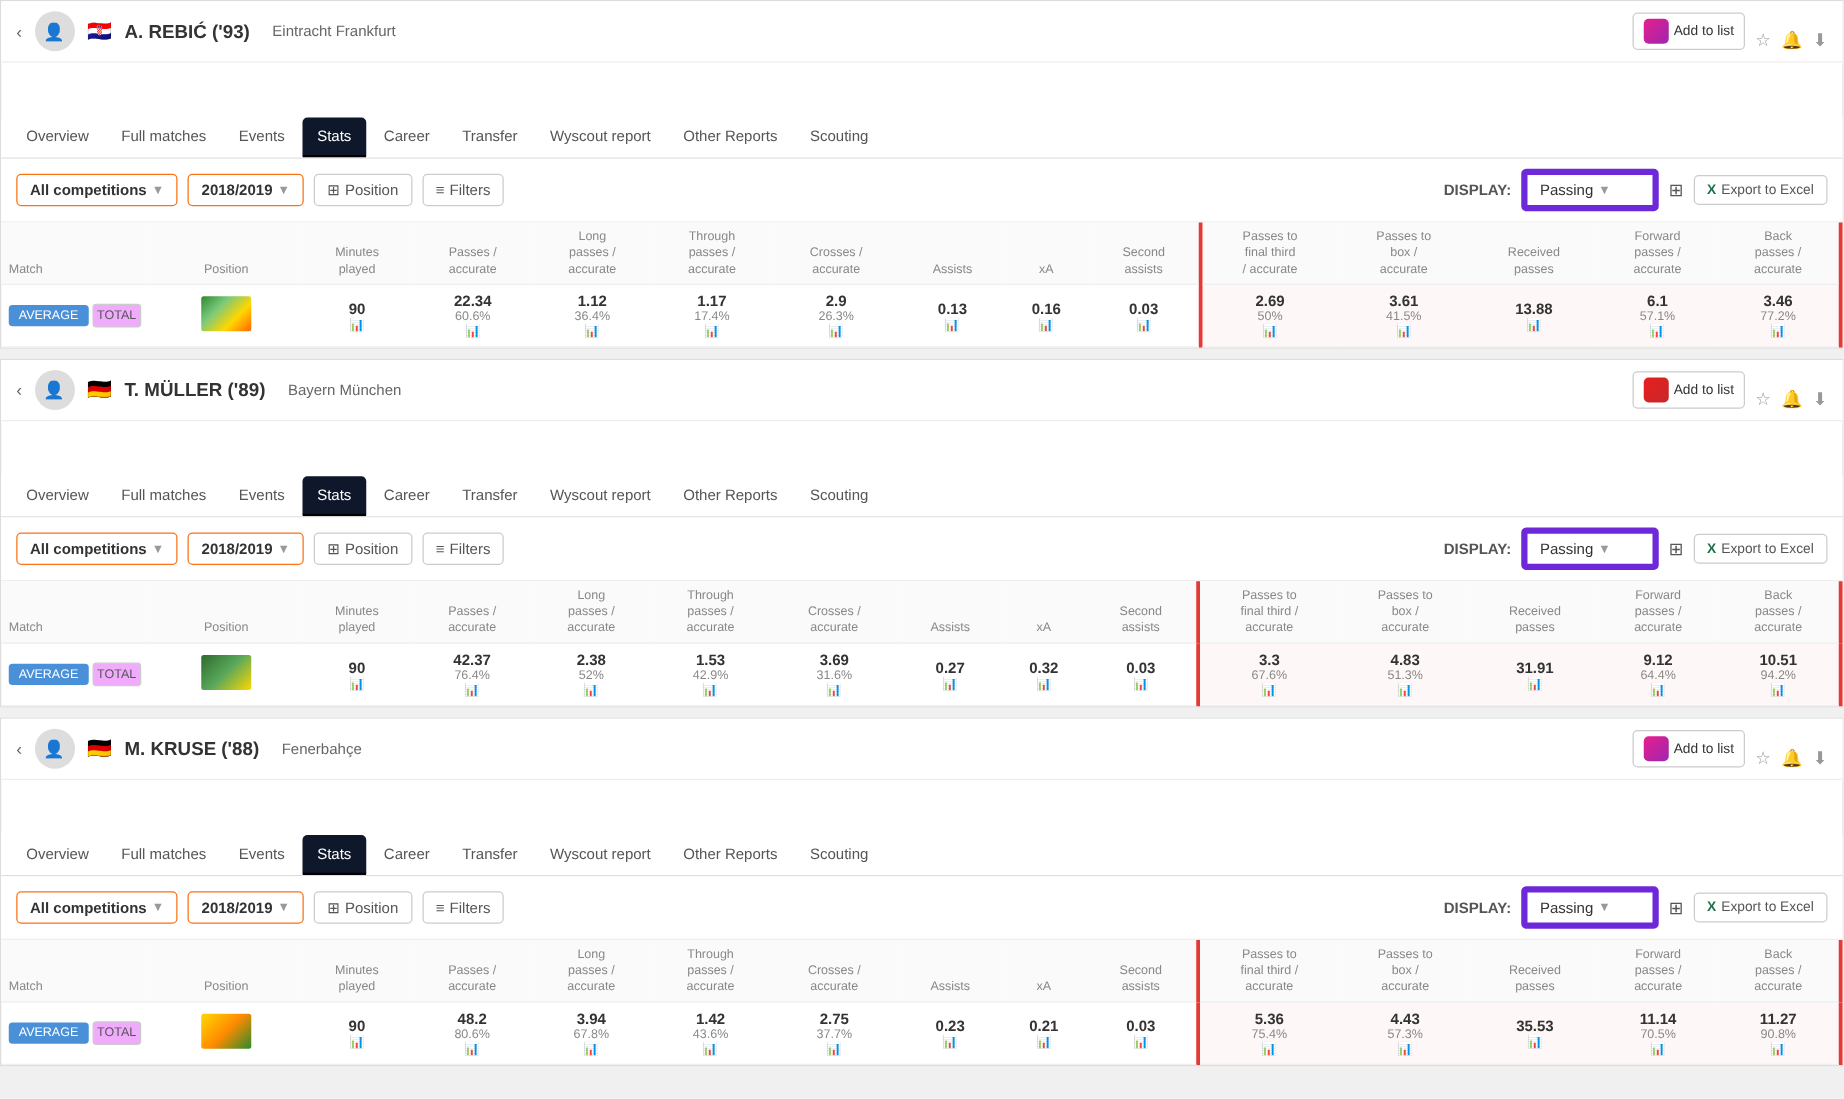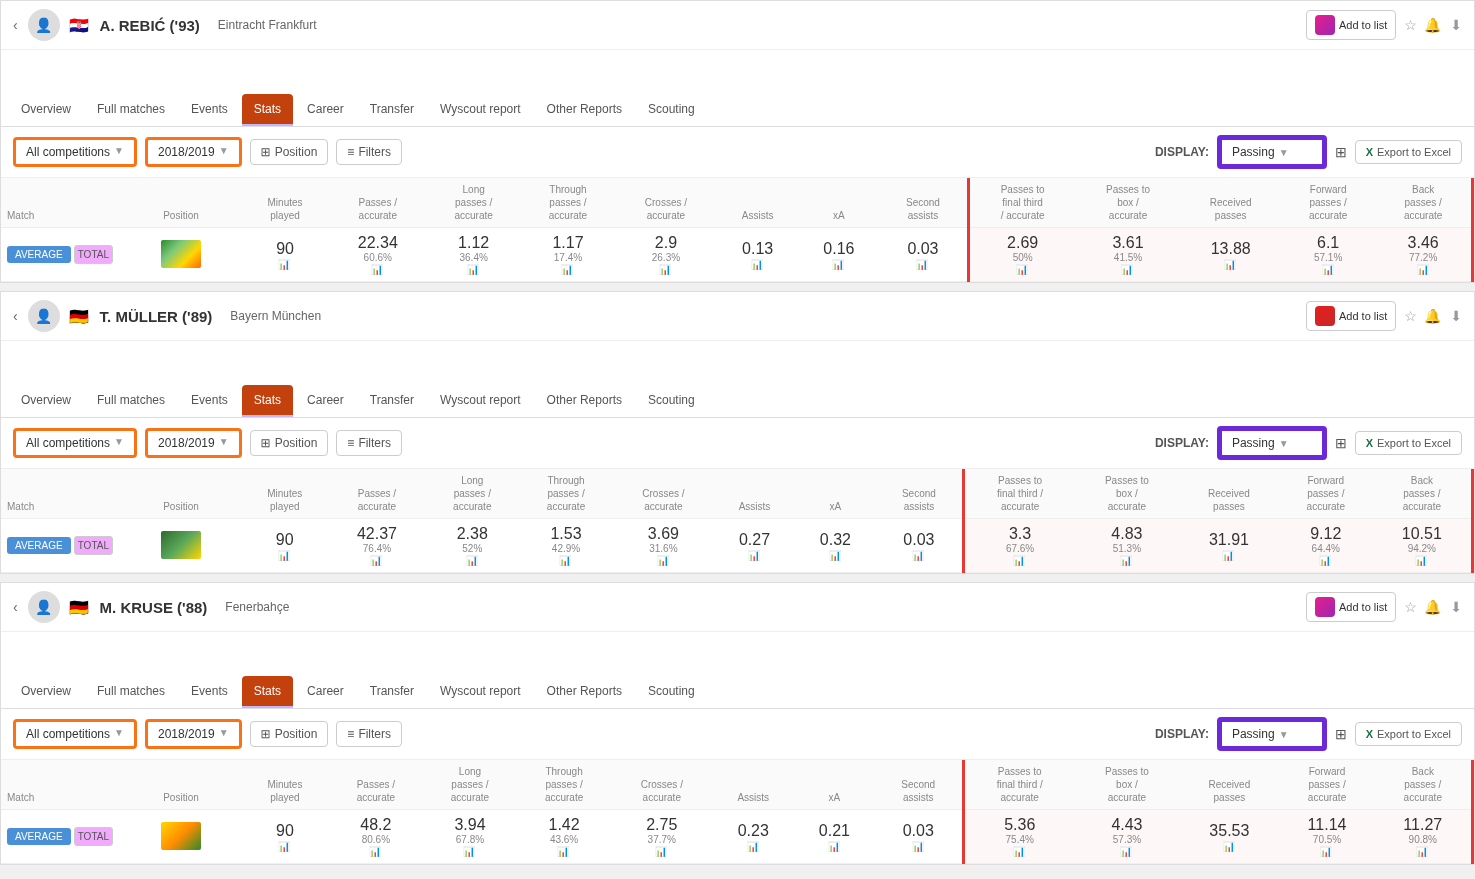--- a/index.html
+++ b/index.html
@@ -5,49 +5,49 @@
     * { box-sizing: border-box; margin: 0; padding: 0; }
     body { font-family: Arial, sans-serif; font-size: 12px; background: #f5f5f5; color: #333; }
 
     .player-card { background: #fff; margin-bottom: 8px; border: 1px solid #ddd; }
     .player-header { display: flex; align-items: center; padding: 8px 12px; background: #fff; border-bottom: 1px solid #eee; gap: 10px; }
     .back-btn { color: #666; font-size: 14px; cursor: pointer; }
     .player-avatar { width: 32px; height: 32px; border-radius: 50%; background: #ddd; overflow: hidden; display: flex; align-items: center; justify-content: center; font-size: 14px; }
     .flag { font-size: 16px; }
     .player-name { font-weight: bold; font-size: 15px; color: #333; }
     .player-club { font-size: 12px; color: #666; margin-left: 8px; }
-    .header-right { margin-left: auto; display: flex; align-items: center; gap: 8px; }
+    .header-right { margin-left: auto; display: flex; align-items: flex-end; gap: 8px; }
     .add-to-list-btn { display: flex; align-items: center; gap: 4px; background: none; border: 1px solid #ccc; border-radius: 4px; padding: 4px 8px; font-size: 11px; cursor: pointer; color: #333; }
     .add-icon { width: 20px; height: 20px; background: linear-gradient(135deg, #e91e8c, #9c27b0); border-radius: 4px; display: inline-block; }
     .star-icon, .bell-icon, .download-icon { font-size: 14px; color: #999; cursor: pointer; }
 
     .nav-tabs { display: flex; padding: 0 8px; background: #fff; border-bottom: 1px solid #ddd; gap: 2px; margin-top: 44px; }
     .nav-tab { padding: 8px 12px; font-size: 12px; cursor: pointer; color: #555; border: none; background: none; border-bottom: 2px solid transparent; }
-    .nav-tab.active { color: #fff; background: #c2410c; border-radius: 4px 4px 0 0; border-bottom: 2px solid #c4b5fd; }
+    .nav-tab.active { color: #fff; background: #0f172a; border-radius: 4px 4px 0 0; border-bottom: 2px solid #000000; }
 
     .controls-bar { display: flex; align-items: center; padding: 8px 12px; gap: 8px; background: #fff; border-bottom: 1px solid #eee; }
-    .dropdown { display: flex; align-items: flex-start; gap: 4px; border: 3px solid #f97316; border-radius: 4px; padding: 5px 10px; font-size: 12px; cursor: pointer; background: #fff; }
+    .dropdown { display: flex; align-items: center; gap: 4px; border: 1px solid #f97316; border-radius: 4px; padding: 5px 10px; font-size: 12px; cursor: pointer; background: #fff; font-weight: bold; }
     .dropdown-arrow { color: #999; font-size: 10px; }
     .control-btn { display: flex; align-items: center; gap: 4px; border: 1px solid #ccc; border-radius: 4px; padding: 5px 10px; font-size: 12px; cursor: pointer; background: #fff; color: #555; }
     .display-label { margin-left: auto; font-size: 12px; color: #555; font-weight: bold; }
     .display-dropdown { display: flex; align-items: center; gap: 4px; border: 5px solid #6d28d9; border-radius: 4px; padding: 5px 10px; font-size: 12px; cursor: pointer; background: #fff; min-width: 110px; }
     .grid-icon { font-size: 14px; color: #555; cursor: pointer; }
     .export-btn { display: flex; align-items: center; gap: 4px; border: 1px solid #ccc; border-radius: 4px; padding: 5px 10px; font-size: 11px; cursor: pointer; background: #fff; color: #555; }
     .excel-icon { color: #1d7145; font-weight: bold; font-size: 11px; }
 
     .stats-table { width: 100%; border-collapse: collapse; font-size: 11px; }
     .stats-table th { padding: 5px 6px; text-align: center; color: #888; font-weight: normal; font-size: 10px; border-bottom: 1px solid #eee; background: #fafafa; vertical-align: bottom; line-height: 1.3; }
     .stats-table th.left { text-align: left; }
     .stats-table td { padding: 6px 6px; text-align: center; vertical-align: middle; border-bottom: 1px solid #f0f0f0; }
     .stats-table td.left { text-align: left; }
 
     .avg-btn { background: #4a90d9; color: #fff; border: none; border-radius: 3px; padding: 3px 8px; font-size: 10px; cursor: pointer; }
     .total-btn { background: #f0abfc; color: #555; border: 1px solid #ccc; border-radius: 3px; padding: 3px 3px; font-size: 10px; cursor: pointer; }
 
-    .stat-value { font-size: 16px; font-weight: normal; display: block; }
+    .stat-value { font-size: 12px; font-weight: bold; display: block; }
     .stat-pct { font-size: 10px; color: #888; display: block; }
     .mini-bar-icon { color: #4a90d9; font-size: 10px; }
 
     .heat-map { width: 40px; height: 28px; background: linear-gradient(135deg, #2d8a2d, #7bc97b, #ffd700, #ff6600); border-radius: 2px; display: inline-block; }
     .heat-map-2 { width: 40px; height: 28px; background: linear-gradient(135deg, #2d6a2d, #5ba85b, #ffd700); border-radius: 2px; display: inline-block; }
     .heat-map-3 { width: 40px; height: 28px; background: linear-gradient(135deg, #ffd700, #ff8c00, #2d8a2d); border-radius: 2px; display: inline-block; }
 
     .red-border-left { border-left: 3px solid #e53935; }
     .red-border-right { border-right: 3px solid #e53935; }
     .red-bg { background: rgba(229, 57, 53, 0.04); }

